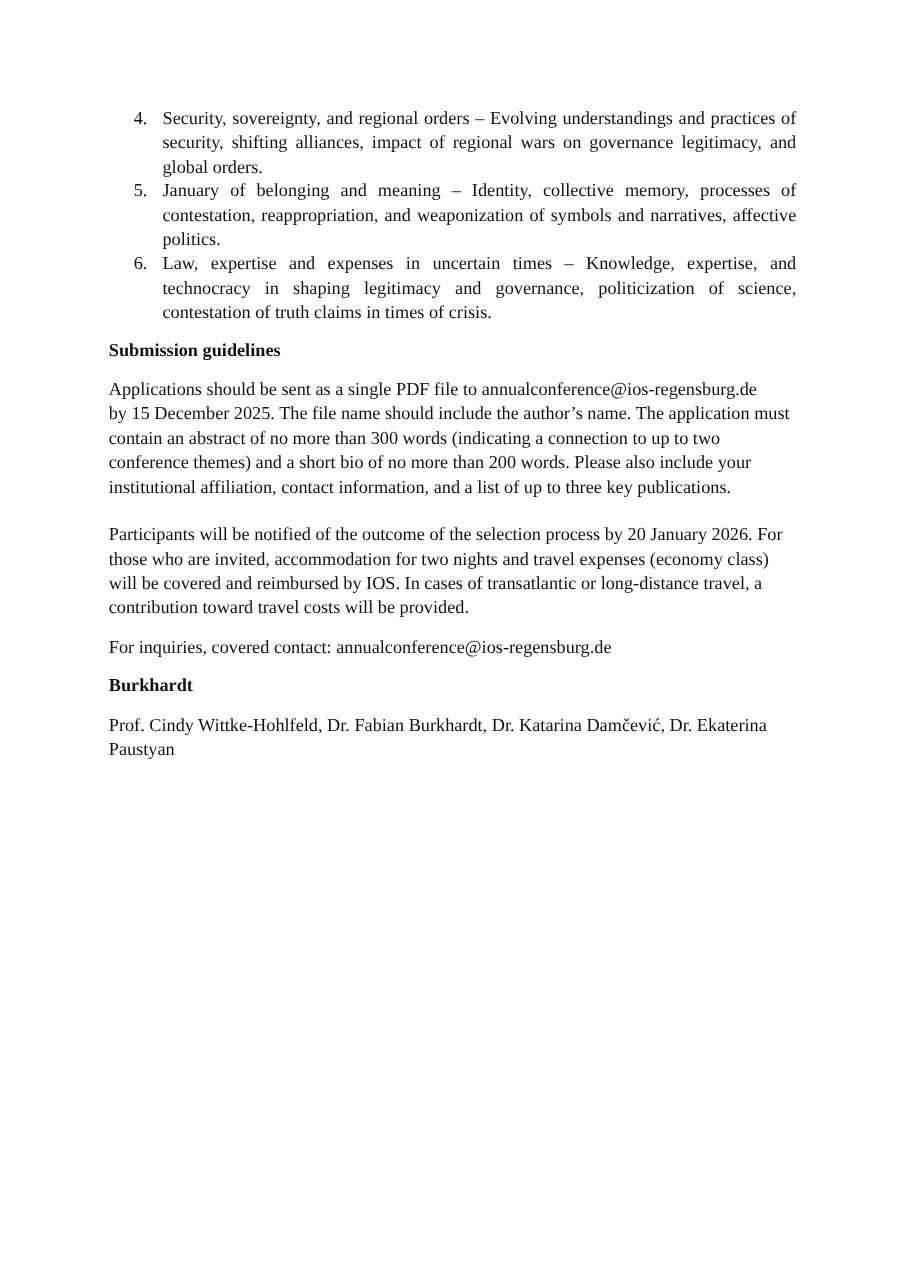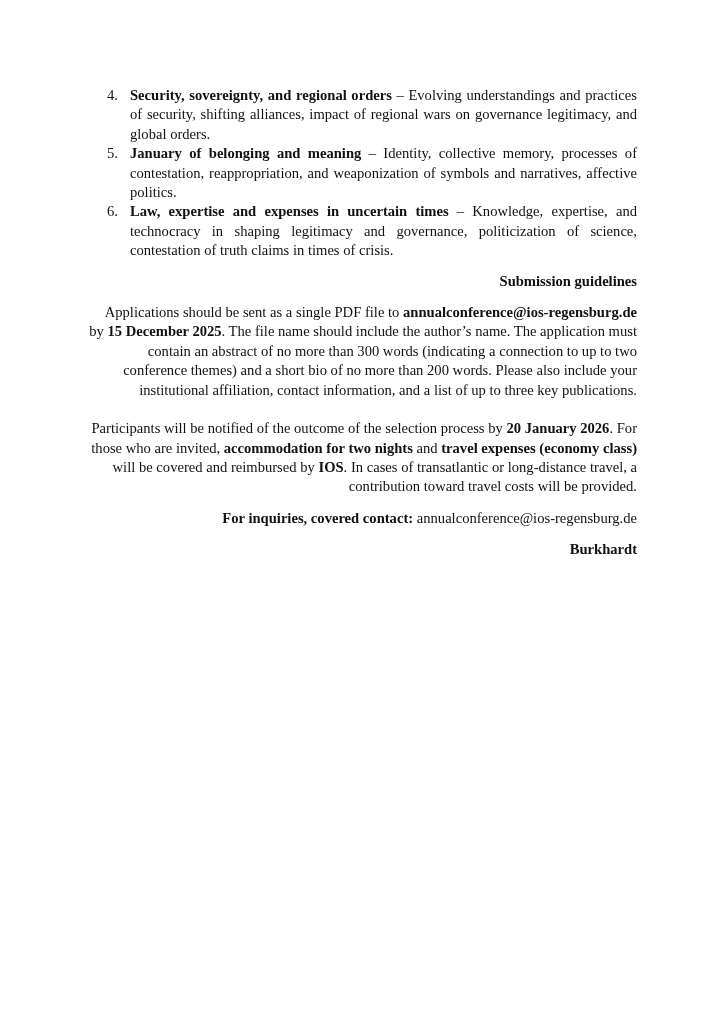--- a/index.html
+++ b/index.html
@@ -4,23 +4,23 @@
 <style>
   html, body { margin: 0; padding: 0; background: #ffffff; }
   body { width: 723px; height: 1024px; position: relative; overflow: hidden; }
   .page {
     position: absolute; left: 87px; top: 86px; width: 550px;
     font-family: "Liberation Serif", serif; font-size: 14.6px; line-height: 19.4px; color: #111;
   }
   ol.themes { margin: 0; padding: 0; list-style: none; }
   ol.themes li { position: relative; padding-left: 43px; text-align: justify; margin: 0; }
   ol.themes li .num { position: absolute; left: 20px; top: 0; }
-  b { font-weight: bold; }
+  b { font-weight: normal; }
   .heading { font-weight: bold; margin: 0; }
-  p { margin: 0; text-align: right; }
+  p { margin: 0; }
   .gap-s { height: 11px; }
   .gap-m { height: 12px; }
   .gap-l { height: 19px; }
 </style>
 </head>
 <body>
 
 <div class="page">
   <ol class="themes">
     <li>
@@ -46,16 +46,17 @@
   <div class="gap-l"></div>
 
   <p><span>Participants will be notified of the outcome of the selection process by </span><b>20 January 2026</b><span>. For those who are invited, </span><b>accommodation for two nights</b><span> and </span><b>travel expenses (economy class)</b><span> will be covered and reimbursed by </span><b>IOS</b><span>. In cases of transatlantic or long-distance travel, a contribution toward travel costs will be provided.</span></p>
 
   <div class="gap-m"></div>
   <p><b>For inquiries, covered contact:</b><span> annualconference@ios-regensburg.de</span></p>
 
   <div class="gap-m"></div>
   <p class="heading">Burkhardt</p>
   <div class="gap-m"></div>
+  <p>Prof. Cindy Wittke-Hohlfeld, Dr. Fabian Burkhardt, Dr. Katarina Damčević, Dr. Ekaterina Paustyan</p>
 
   <div class="gap-m"></div>
   <div class="gap-m"></div>
 </div>
 
 </body></html>

